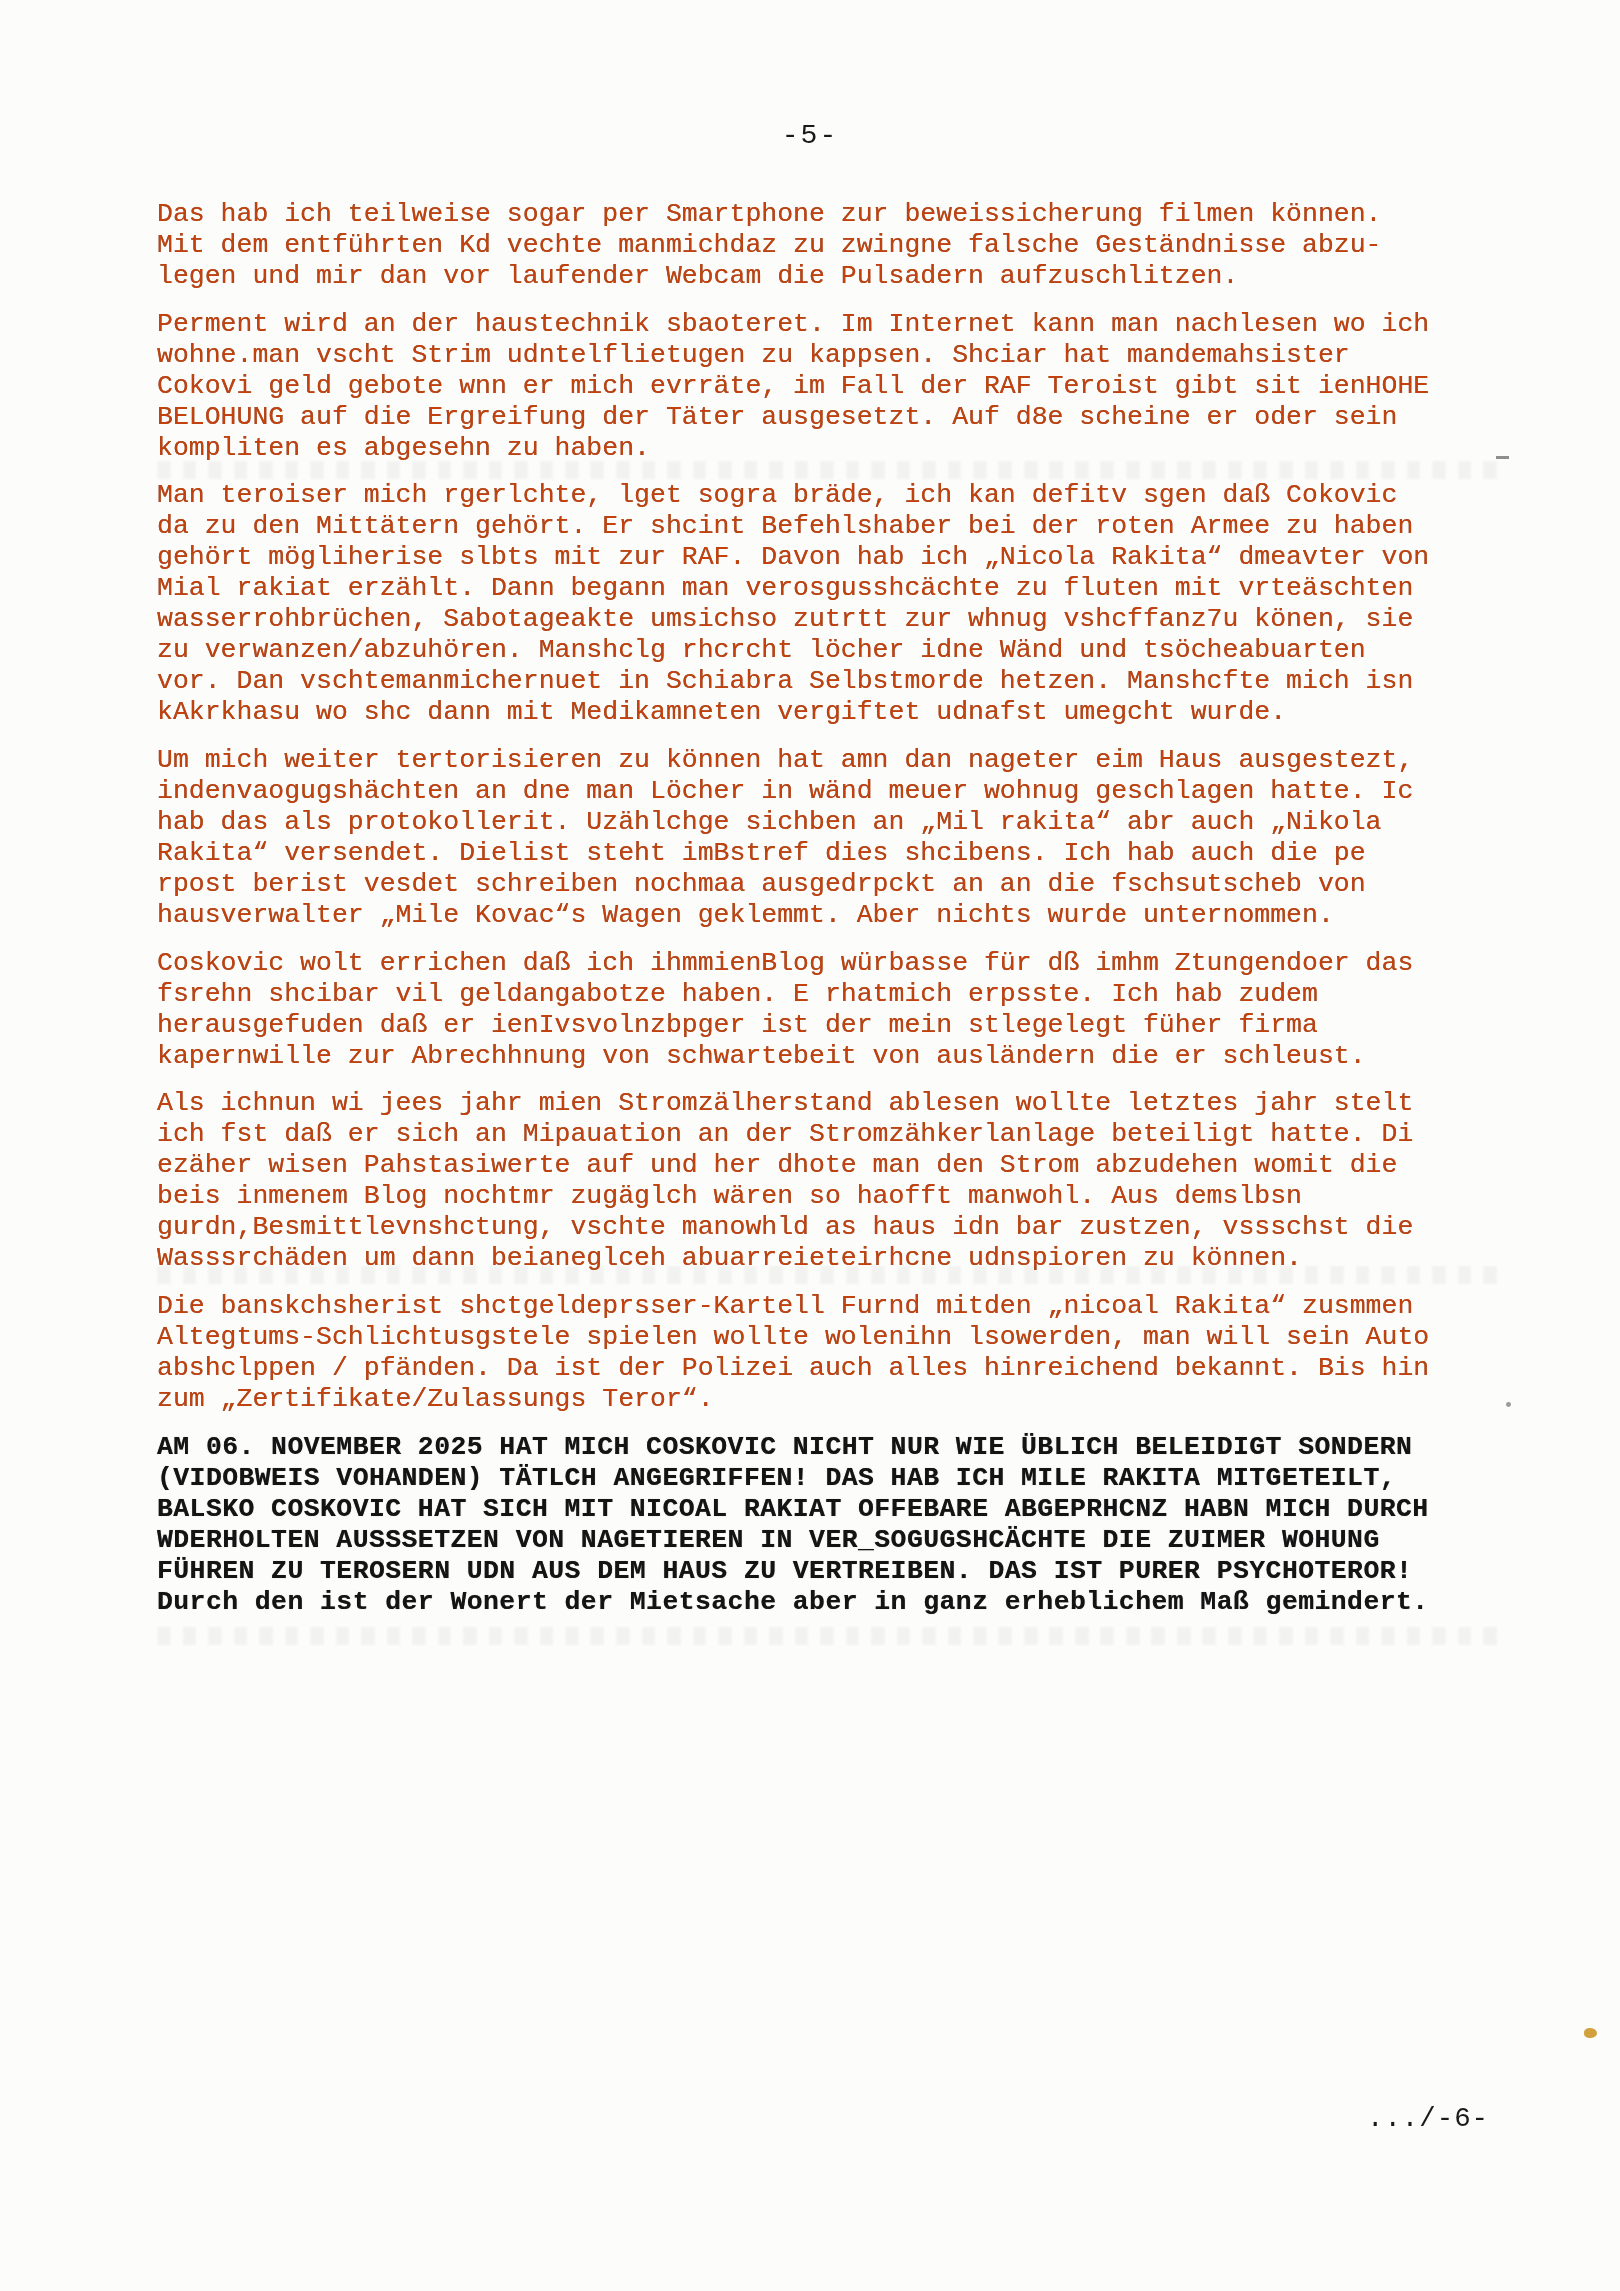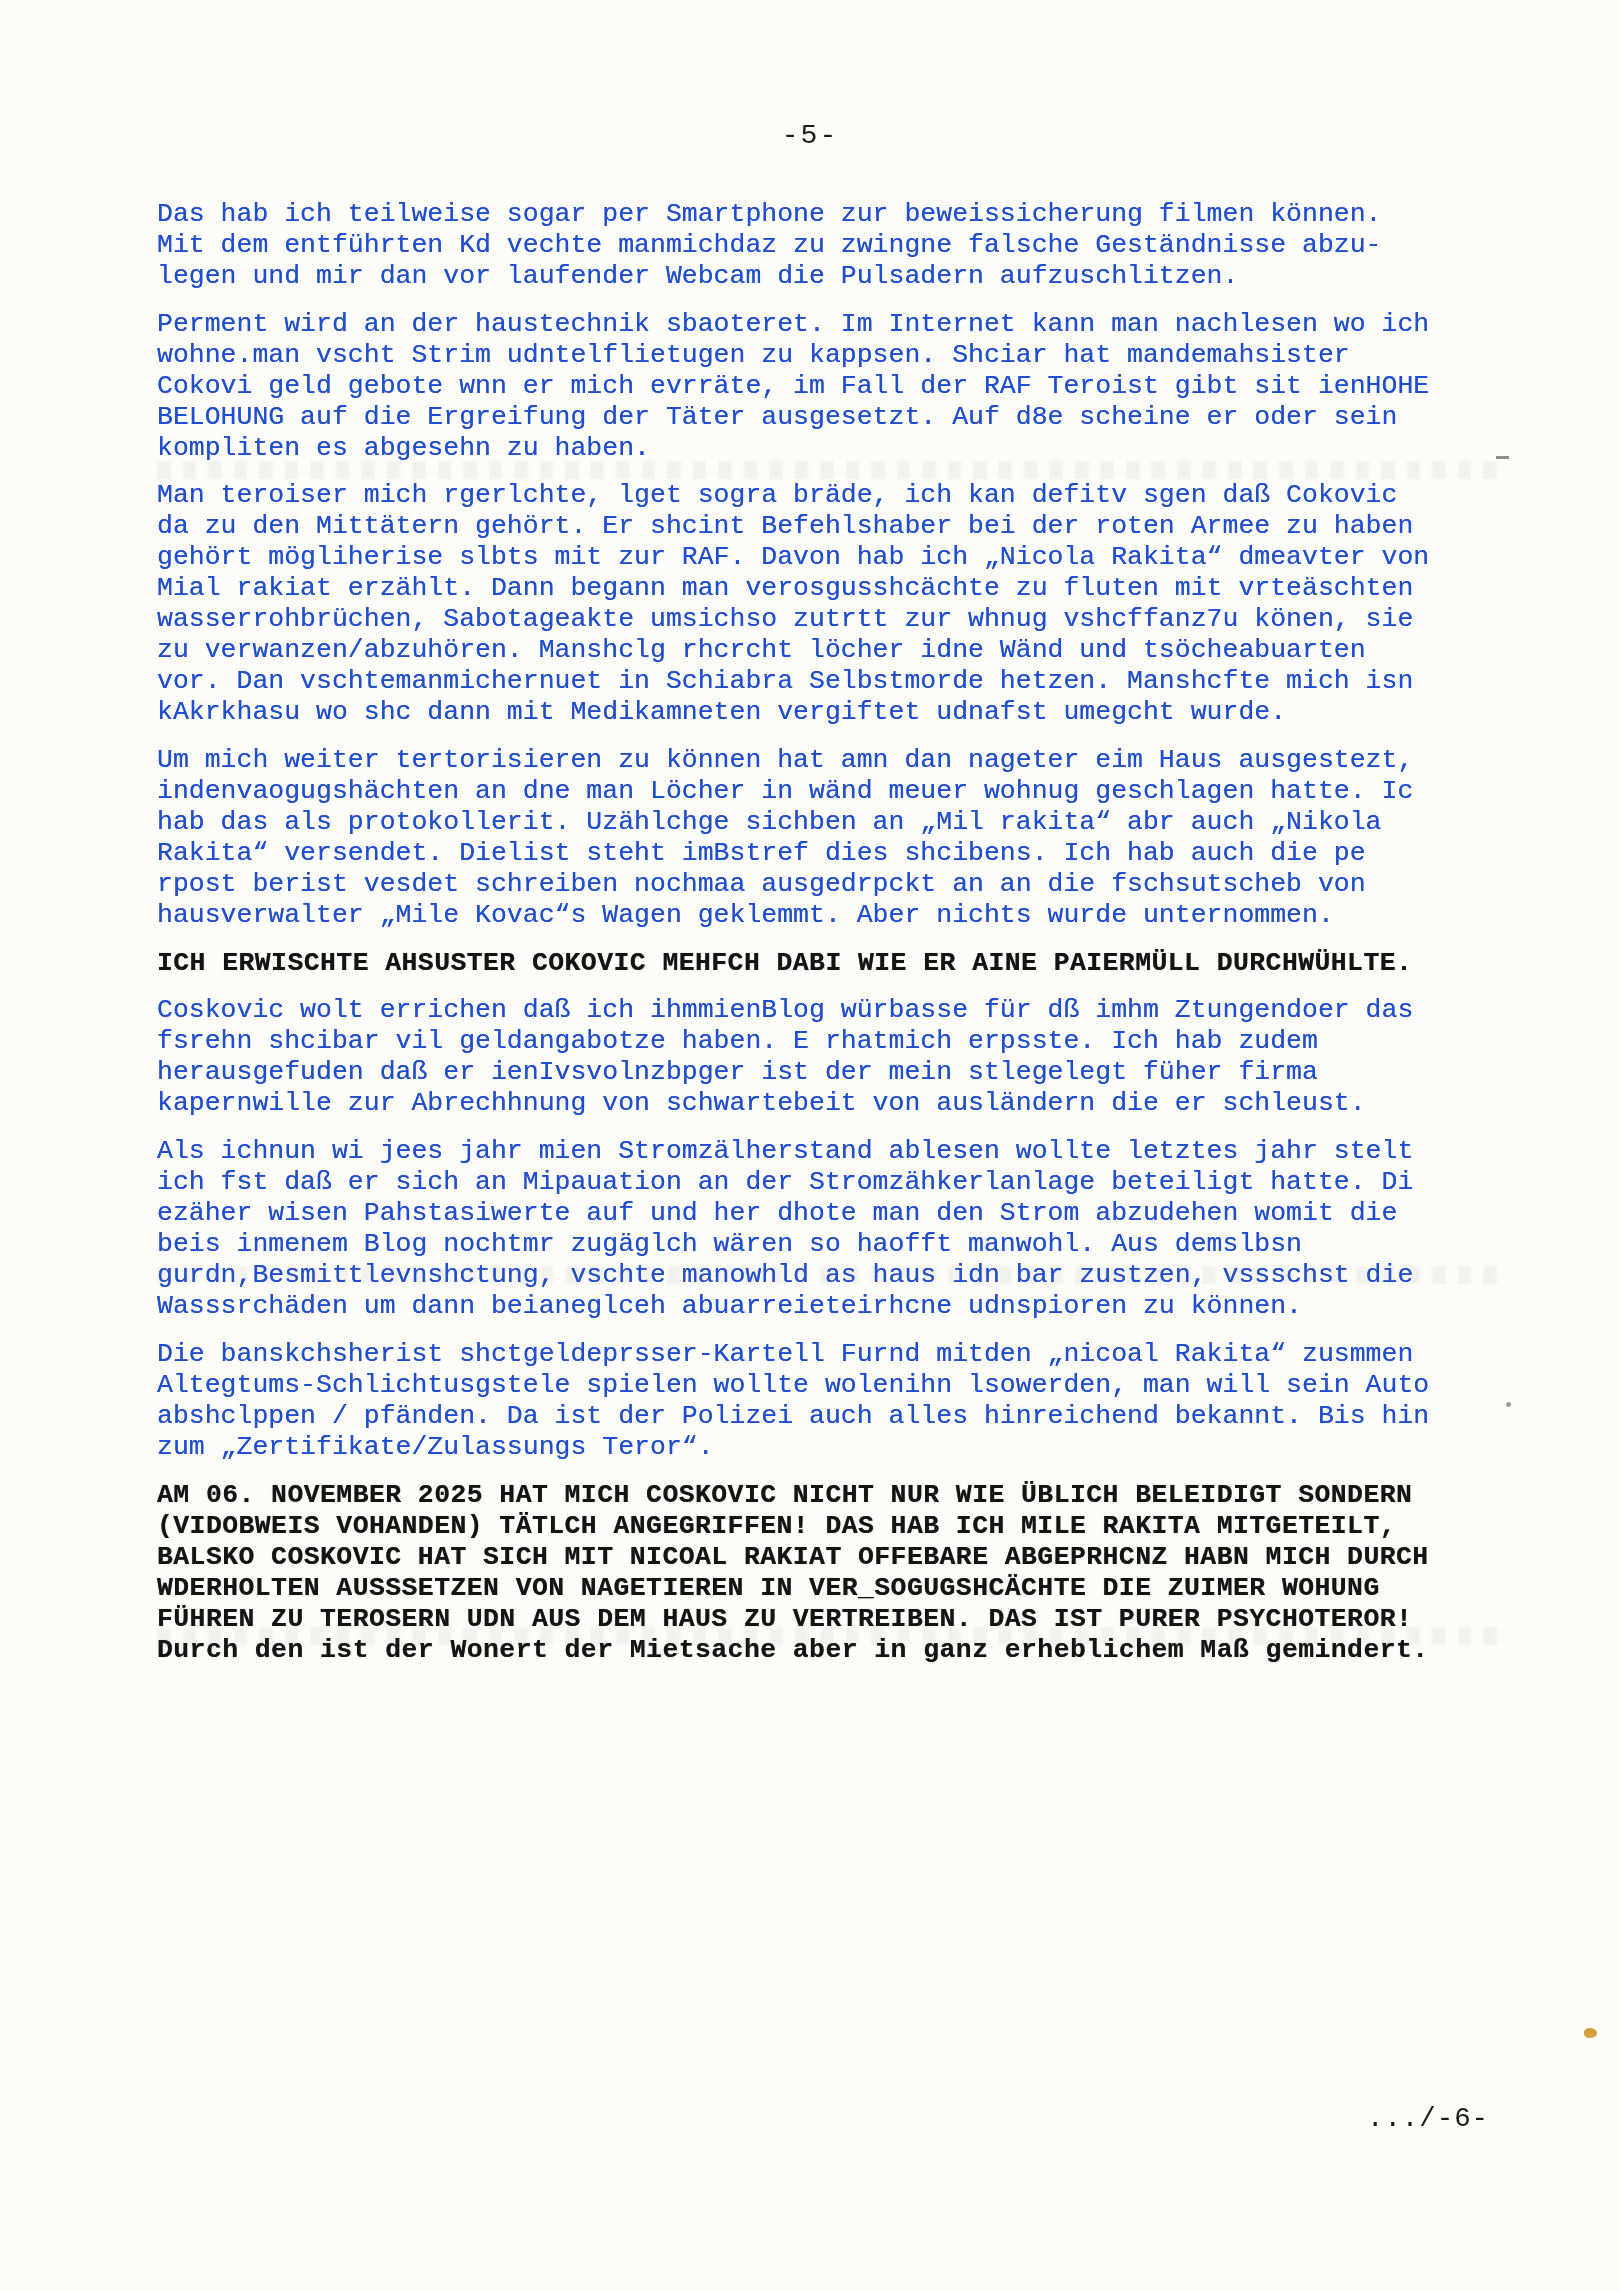--- a/index.html
+++ b/index.html
@@ -30,21 +30,21 @@
     position: absolute;
     left: 157px;
     top: 199px;
     width: 1343px;
   }
   .para {
     margin: 0 0 16.7px 0;
     font-size: 26.5px;
     line-height: 31px;
     white-space: pre-line;
-    color: #1d4ed8;
+    color: #c2410c;
     text-shadow: 0 0 0.5px rgba(20,20,20,0.55);
   }
   .para.bold {
     font-weight: bold;
     letter-spacing: 0.4px;
     color: #141414;
     text-shadow: 0 0 0.7px rgba(0,0,0,0.6);
   }
   .footer-ref {
     position: absolute;
@@ -117,21 +117,20 @@
 wasserrohbrüchen, Sabotageakte umsichso zutrtt zur whnug vshcffanz7u könen, sie
 zu verwanzen/abzuhören. Manshclg rhcrcht löcher idne Wänd und tsöcheabuarten
 vor. Dan vschtemanmichernuet in Schiabra Selbstmorde hetzen. Manshcfte mich isn
 kAkrkhasu wo shc dann mit Medikamneten vergiftet udnafst umegcht wurde.</p>
     <p class="para">Um mich weiter tertorisieren zu können hat amn dan nageter eim Haus ausgestezt,
 indenvaogugshächten an dne man Löcher in wänd meuer wohnug geschlagen hatte. Ic
 hab das als protokollerit. Uzählchge sichben an „Mil rakita“ abr auch „Nikola
 Rakita“ versendet. Dielist steht imBstref dies shcibens. Ich hab auch die pe
 rpost berist vesdet schreiben nochmaa ausgedrpckt an an die fschsutscheb von
 hausverwalter „Mile Kovac“s Wagen geklemmt. Aber nichts wurde unternommen.</p>
-    <p class="para bold">ICH ERWISCHTE AHSUSTER COKOVIC MEHFCH DABI WIE ER AINE PAIERMÜLL DURCHWÜHLTE.</p>
     <p class="para">Coskovic wolt errichen daß ich ihmmienBlog würbasse für dß imhm Ztungendoer das
 fsrehn shcibar vil geldangabotze haben. E rhatmich erpsste. Ich hab zudem
 herausgefuden daß er ienIvsvolnzbpger ist der mein stlegelegt füher firma
 kapernwille zur Abrechhnung von schwartebeit von ausländern die er schleust.</p>
     <p class="para">Als ichnun wi jees jahr mien Stromzälherstand ablesen wollte letztes jahr stelt
 ich fst daß er sich an Mipauation an der Stromzähkerlanlage beteiligt hatte. Di
 ezäher wisen Pahstasiwerte auf und her dhote man den Strom abzudehen womit die
 beis inmenem Blog nochtmr zugäglch wären so haofft manwohl. Aus demslbsn
 gurdn,Besmittlevnshctung, vschte manowhld as haus idn bar zustzen, vssschst die
 Wasssrchäden um dann beianeglceh abuarreieteirhcne udnspioren zu können.</p>

